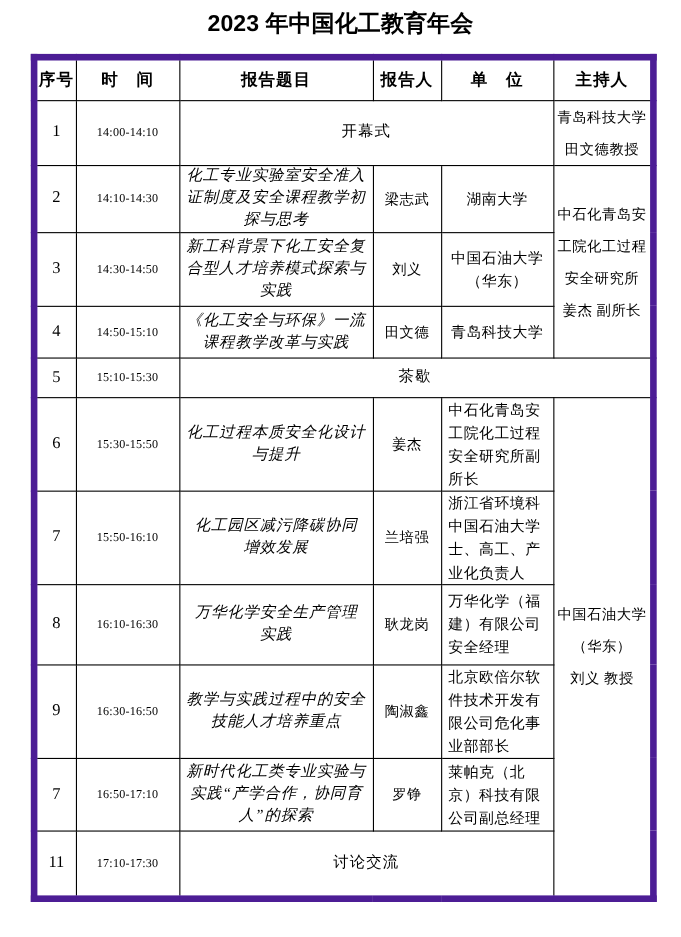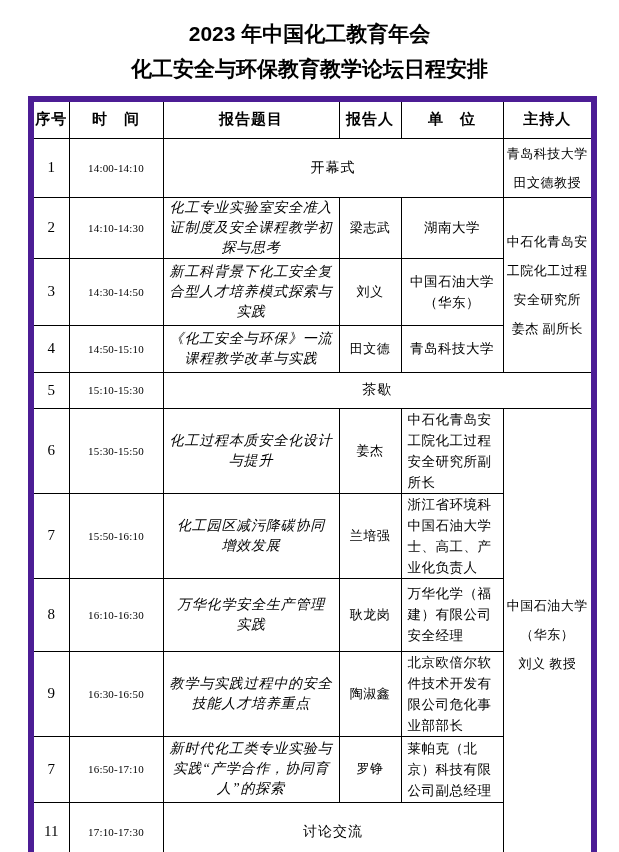--- a/index.html
+++ b/index.html
@@ -5,21 +5,21 @@
   html,body{margin:0;padding:0;background:#ffffff;}
   body{width:619px;height:852px;color:#000;font-family:"Liberation Serif","DejaVu Serif",serif;}
   .page{position:relative;width:619px;height:852px;background:#fff;overflow:hidden;}
   .doc-title{
     text-align:center;
     font-family:"Liberation Sans","DejaVu Sans",sans-serif;
     font-weight:bold;
     font-size:21px;
     line-height:28px;
   }
-  .doc-title.first{padding-top:20px;}
+  .doc-title.first{padding-top:8px;}
   .doc-title.second{margin-top:7px;}
   table.schedule{
     border-collapse:collapse;
     table-layout:fixed;
     width:563px;
     margin:13px 0 0 28px;
     border:6px solid #4c1d95;
   }
   .schedule th,.schedule td{
     border:1px solid #000;
@@ -42,21 +42,20 @@
   .unit.left{text-align:left;padding-left:6px;}
   .host{font-size:13px;white-space:pre-line;line-height:29px;letter-spacing:0.5px;}
   .event{font-size:14px;letter-spacing:1px;}
 </style>
 </head>
 <body>
 
 <div class="page">
 
   <div class="doc-title first">2023 年中国化工教育年会</div>
-  <div class="doc-title second">化工安全与环保教育教学论坛日程安排</div>
 
   <table class="schedule">
     <colgroup>
       <col style="width:38px">
       <col style="width:94px">
       <col style="width:176px">
       <col style="width:62px">
       <col style="width:102px">
       <col style="width:91px">
     </colgroup>

